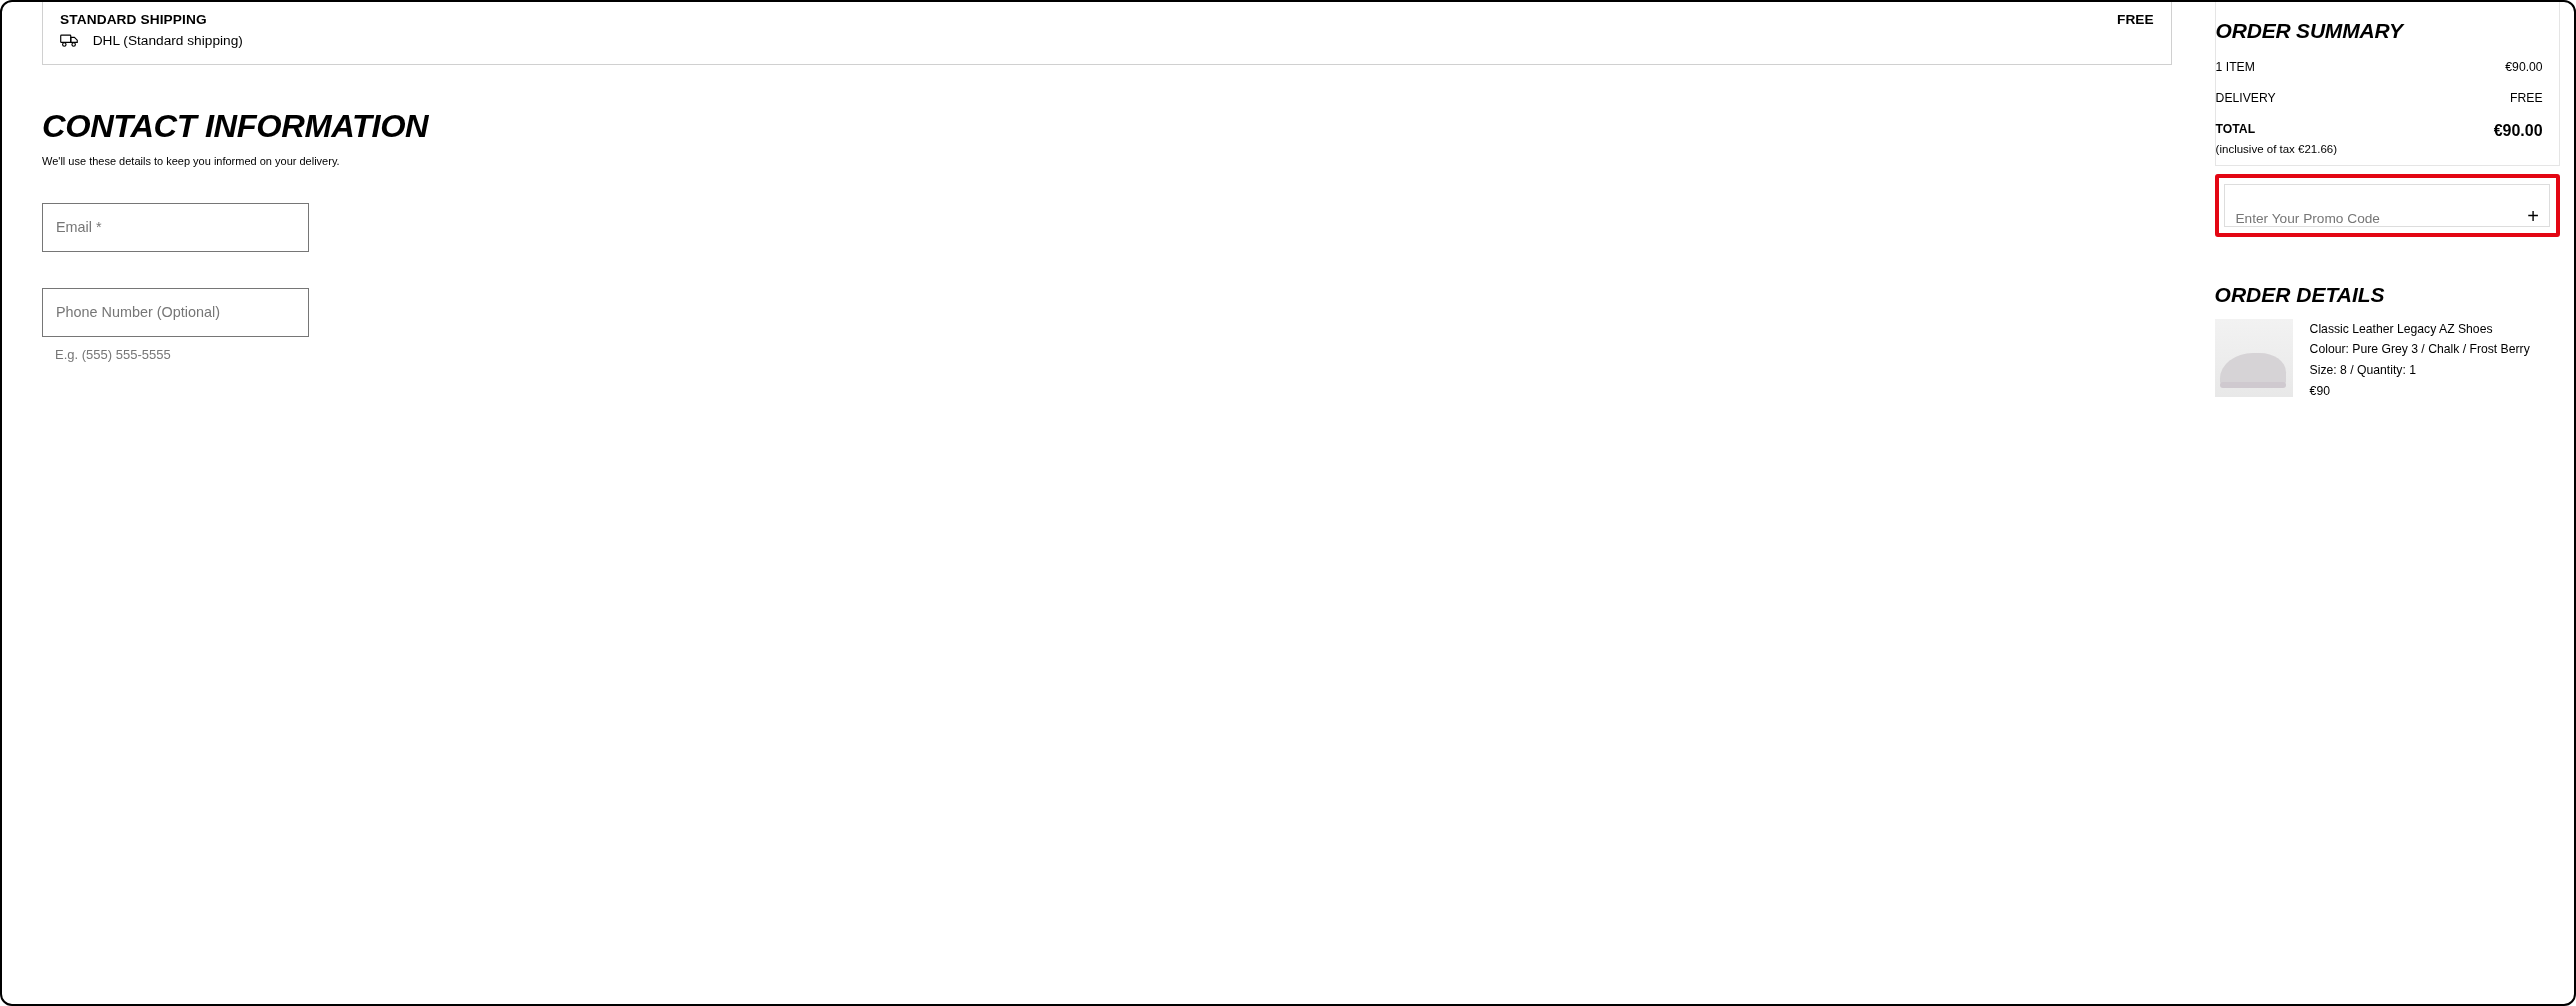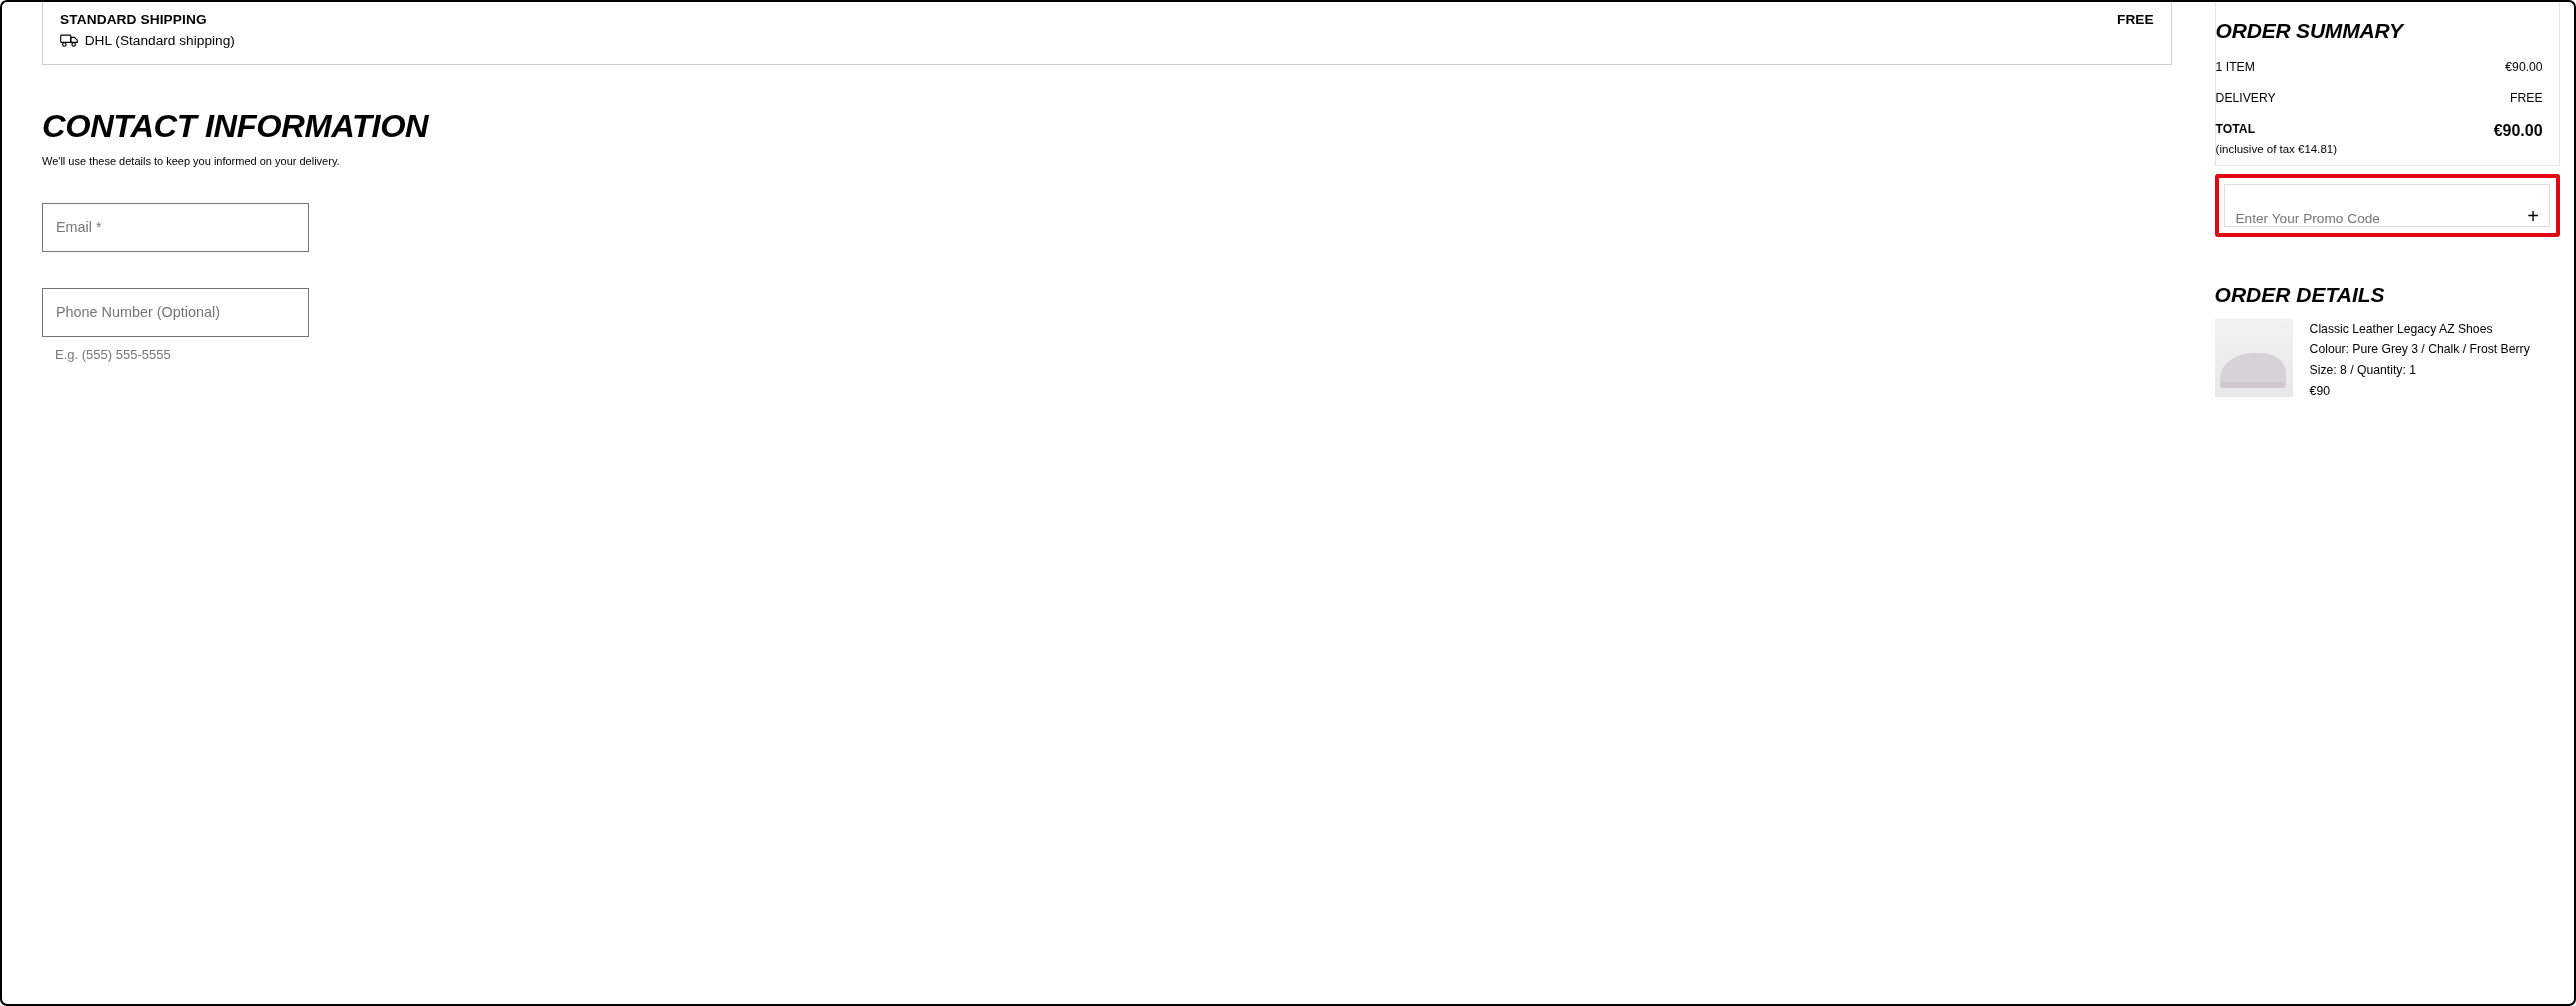--- a/index.html
+++ b/index.html
@@ -4,21 +4,21 @@
 <style>
   * { box-sizing: border-box; margin: 0; padding: 0; }
   html, body { width: 100%; height: 100%; }
   body {
     font-family: -apple-system, BlinkMacSystemFont, "Segoe UI", Helvetica, Arial, sans-serif;
     background: #fff;
     color: #000;
   }
   .viewport {
     border: 2.2px solid #000;
-    border-radius: 7px;
+    border-radius: 12px;
     width: 100%;
     height: 100%;
     position: relative;
     overflow: hidden;
     display: flex;
   }
   .left-col {
     flex: 1;
     padding: 0 0 0 40px;
   }
@@ -46,21 +46,21 @@
     font-size: 13.7px;
     letter-spacing: 0.1px;
   }
   .ship-free {
     font-weight: 700;
     font-size: 13.7px;
   }
   .ship-row2 {
     display: flex;
     align-items: center;
-    gap: 6px;
+    gap: 14px;
     font-size: 13.7px;
   }
   .truck-icon svg { display: block; }
   
   .contact-heading {
     font-family: Arial, Helvetica, sans-serif;
     font-weight: 900;
     font-style: italic;
     font-size: 32px;
     letter-spacing: -0.4px;
@@ -231,21 +231,21 @@
         <span>€90.00</span>
       </div>
       <div class="sum-row">
         <span>DELIVERY</span>
         <span>FREE</span>
       </div>
       <div class="sum-row total">
         <span class="sum-left">TOTAL</span>
         <span class="sum-right">€90.00</span>
       </div>
-      <div class="tax-note">(inclusive of tax  €14.81)</div>
+      <div class="tax-note">(inclusive of tax  €21.66)</div>
     </div>
 
     <div class="promo-wrap">
       <div class="promo-inner">
         <span class="promo-text">Enter Your Promo Code</span>
         <span class="plus-icon">+</span>
       </div>
     </div>
 
     <div class="details-title">ORDER DETAILS</div>

